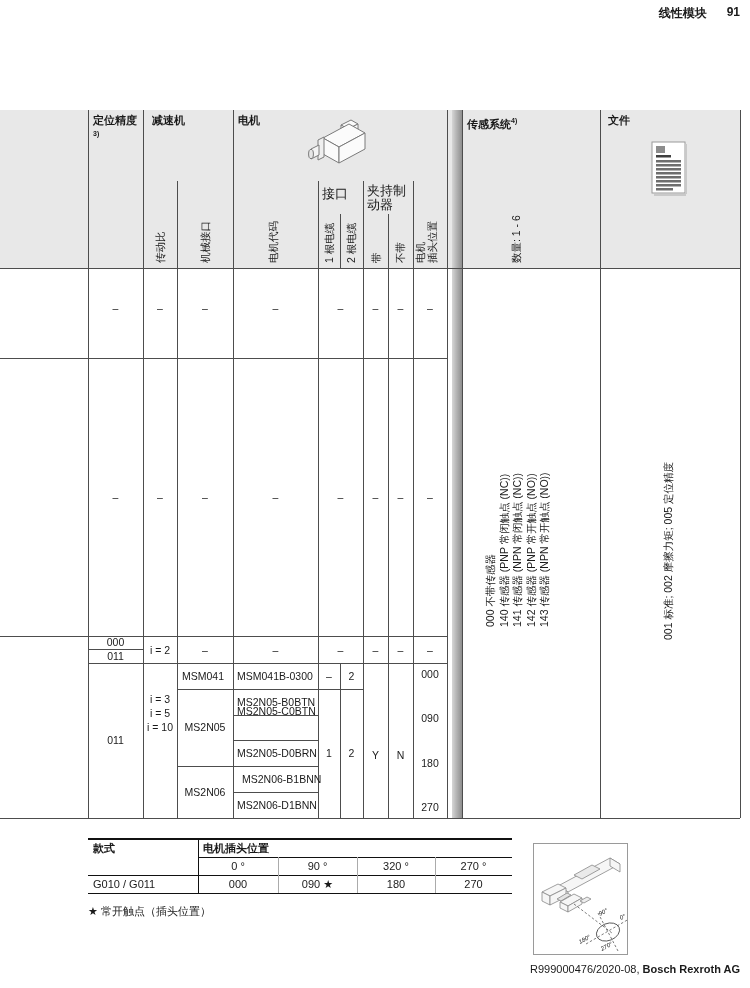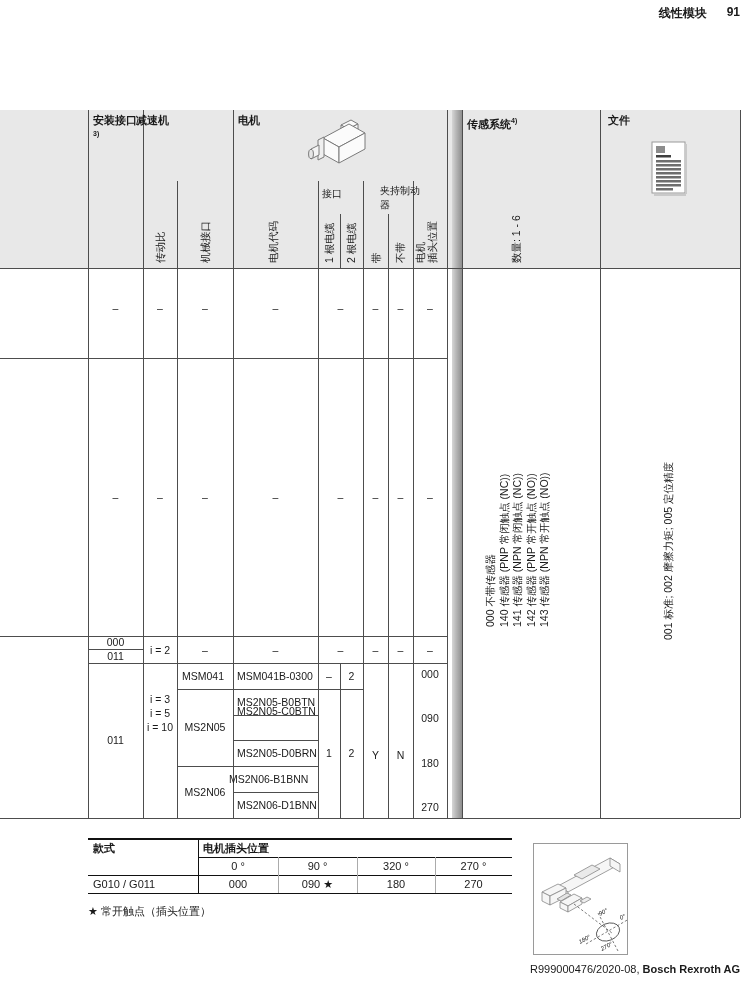--- a/index.html
+++ b/index.html
@@ -5,21 +5,21 @@
   * { margin:0; padding:0; box-sizing:border-box; }
   body { background:#ffffff; font-family:"Liberation Sans","DejaVu Sans",sans-serif; }
   .page { position:relative; width:750px; height:988px; background:#fff; overflow:hidden; color:#1a1a1a; }
   .hl, .vl { position:absolute; background:#4d4d4d; }
   .hl { height:1px; }
   .vl { width:1px; }
   .cell { position:absolute; font-size:10.5px; line-height:14px; text-align:center; color:#1a1a1a; }
   .codecell { text-align:left; padding-left:4px; }
   .bold { font-weight:bold; }
   .hdr-label { position:absolute; font-size:11px; font-weight:bold; line-height:13px; }
-  .grp-label { position:absolute; font-size:10px; line-height:14px; }
+  .grp-label { position:absolute; font-size:13px; line-height:14px; }
   .v { position:absolute; transform:rotate(-90deg); white-space:nowrap; font-size:10.5px; line-height:14px; text-align:left; }
   .v.two { white-space:pre-line; line-height:12px; }
   .vblock { position:absolute; transform:rotate(-90deg); white-space:pre-line; font-size:10.5px; line-height:13.5px; text-align:left; }
   sup { font-size:7px; vertical-align:super; }
   .page-head { position:absolute; top:5px; right:10px; font-size:12px; font-weight:bold; display:flex; gap:20px; }
   .hdr-bg { position:absolute; left:0; top:110px; width:740px; height:158px; background:#e8e8e8; }
   .band { position:absolute; left:452px; top:110px; width:10px; height:708px;
           background:linear-gradient(to right,#d6d6d6 0%,#b4b4b4 45%,#8e8e8e 100%); }
   .plugcol { position:absolute; left:413px; top:663px; width:34px; height:155px;
              display:flex; flex-direction:column; justify-content:space-between;
@@ -65,31 +65,31 @@
   <div class="hl" style="left:88px;top:649px;width:55px"></div>
   <div class="hl" style="left:88px;top:663px;width:359px"></div>
   <div class="hl" style="left:177px;top:689px;width:186px"></div>
   <div class="hl" style="left:233px;top:715px;width:85px"></div>
   <div class="hl" style="left:233px;top:740px;width:85px"></div>
   <div class="hl" style="left:177px;top:766px;width:141px"></div>
   <div class="hl" style="left:233px;top:792px;width:85px"></div>
   <div class="hl" style="left:0;top:818px;width:740px"></div>
 
   <div class="hdr-label" style="left:93px;top:114px;width:50px">
-    <span>安装接口</span><sup>3)</sup>
-  </div>
-  <div class="hdr-label" style="left:136px;top:114px">减速机</div>
+    <span>定位精度</span><sup>3)</sup>
+  </div>
+  <div class="hdr-label" style="left:152px;top:114px">减速机</div>
   <div class="hdr-label" style="left:238px;top:114px">电机</div>
   <div class="hdr-label" style="left:467px;top:114px">
     <span>传感系统</span><sup>4)</sup>
   </div>
   <div class="hdr-label" style="left:608px;top:114px">文件</div>
 
   <div class="grp-label" style="left:322px;top:187px">接口</div>
-  <div class="grp-label" style="left:380px;top:184px;width:46px">夹持制动器</div>
+  <div class="grp-label" style="left:367px;top:184px;width:46px">夹持制动器</div>
 
   <div class="v" style="left:120px;top:216px;width:80px">传动比</div>
   <div class="v" style="left:165px;top:216px;width:80px">机械接口</div>
   <div class="v" style="left:233px;top:216px;width:80px">电机代码</div>
   <div class="v" style="left:289px;top:216px;width:80px">1 根电缆</div>
   <div class="v" style="left:311px;top:216px;width:80px">2 根电缆</div>
   <div class="v" style="left:336px;top:216px;width:80px">带</div>
   <div class="v" style="left:360px;top:216px;width:80px">不带</div>
   <div class="v two" style="left:386px;top:211px;width:80px">电机
 插头位置</div>
@@ -160,21 +160,21 @@
 i = 5
 i = 10</div>
   <div class="cell" style="left:175px;top:669px;width:56px">MSM041</div>
   <div class="cell" style="left:177px;top:720px;width:56px">MS2N05</div>
   <div class="cell" style="left:177px;top:785px;width:56px">MS2N06</div>
 
   <div class="cell codecell" style="left:233px;top:669px;width:85px">MSM041B-0300</div>
   <div class="cell codecell" style="left:233px;top:695px;width:85px">MS2N05-B0BTN</div>
   <div class="cell codecell" style="left:233px;top:704px;width:85px">MS2N05-C0BTN</div>
   <div class="cell codecell" style="left:233px;top:746px;width:85px">MS2N05-D0BRN</div>
-  <div class="cell codecell" style="left:225px;top:772px;width:85px">MS2N06-B1BNN</div>
+  <div class="cell codecell" style="left:238px;top:772px;width:85px">MS2N06-B1BNN</div>
   <div class="cell codecell" style="left:233px;top:798px;width:85px">MS2N06-D1BNN</div>
 
   <div class="cell" style="left:318px;top:669px;width:22px">–</div>
   <div class="cell" style="left:340px;top:669px;width:23px">2</div>
   <div class="cell" style="left:318px;top:746px;width:22px">1</div>
   <div class="cell" style="left:340px;top:746px;width:23px">2</div>
   <div class="cell" style="left:363px;top:748px;width:25px">Y</div>
   <div class="cell" style="left:388px;top:748px;width:25px">N</div>
 
   <div class="plugcol">

